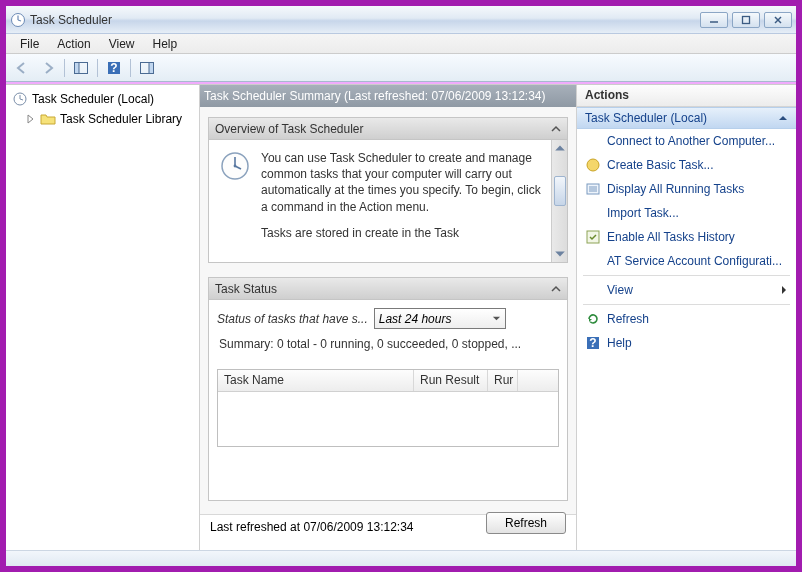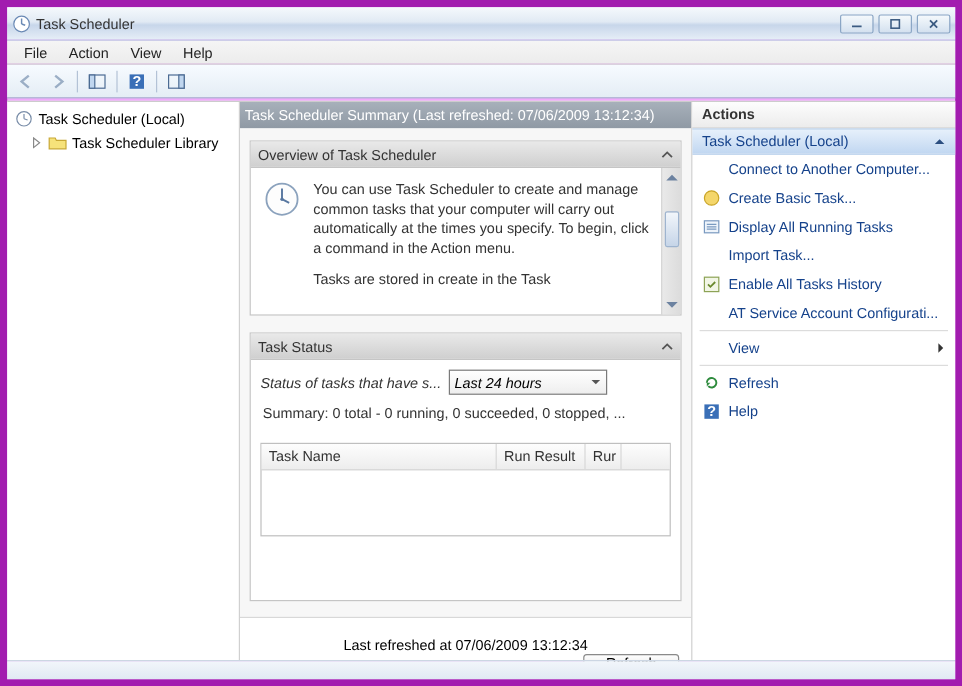--- a/index.html
+++ b/index.html
@@ -46,21 +46,21 @@
 .fake-scroll .thumb { width: 12px; height: 30px; background: linear-gradient(#f2f6fb,#c6d5e8); border: 1px solid #9eb4cf; border-radius:2px; margin-top: 22px;}
 .fake-scroll .arr { width:12px;height:12px;display:flex;align-items:center;justify-content:center;}
 .status-row { display: flex; align-items: center; padding: 8px 8px 4px 8px; gap: 6px; font-style: italic; }
 .status-row .lbl { color: #333; }
 .select { border: 1px solid #7a7a7a; height: 21px; width: 132px; background: linear-gradient(#fff,#eee); display: flex; align-items: center; padding: 0 4px; justify-content: space-between; }
 .summary-line { padding: 4px 10px; color: #333; }
 .table { margin: 14px 8px 17px 8px; border: 1px solid #bfbfbf; height: 78px; background: #fff; }
 .thead { height: 22px; display: flex; background: linear-gradient(#fdfdfd,#ededed); border-bottom: 1px solid #d0d0d0; }
 .th { padding: 3px 6px; border-right: 1px solid #d8d8d8; color: #333; }
 .th1 { width: 196px; } .th2 { width: 74px; } .th3 { width: 30px; }
-.bottombar { height: 36px; border-top: 1px solid #d8d8d8; display: flex; align-items: center; padding: 16px 10px; background: #fff; flex-direction: column; }
+.bottombar { height: 36px; border-top: 1px solid #d8d8d8; display: flex; align-items: flex-end; padding: 16px 10px; background: #fff; }
 .btn { height: 22px; padding: 0 18px; border: 1px solid #8a8a8a; background: linear-gradient(#fefefe,#e3e3e3); border-radius: 3px; margin-left: auto; }
 
 
 .actpane { width: 220px; border-left: 1px solid #d0d0d0; display: flex; flex-direction: column; }
 .act-title { height: 22px; background: linear-gradient(#fdfdfd,#ececec); border-bottom: 1px solid #d4d4d4; padding: 3px 8px; font-weight: bold; color: #333; }
 .act-section { height: 22px; background: linear-gradient(#e6f0fb,#c1d7f1); border-top: 1px solid #b6cfeb; border-bottom: 1px solid #b6cfeb; display: flex; align-items: center; padding: 0 8px; color: #15428b; }
 .act-section .chev { margin-left:auto; }
 .act-item { height: 24px; display: flex; align-items: center; padding: 0 8px 0 8px; gap: 6px; color: #15428b; }
 .act-item .icon { width: 16px; height: 16px; display:inline-flex;align-items:center;justify-content:center;}
 .act-sep { height: 1px; background: #dcdcdc; margin: 2px 6px; }

